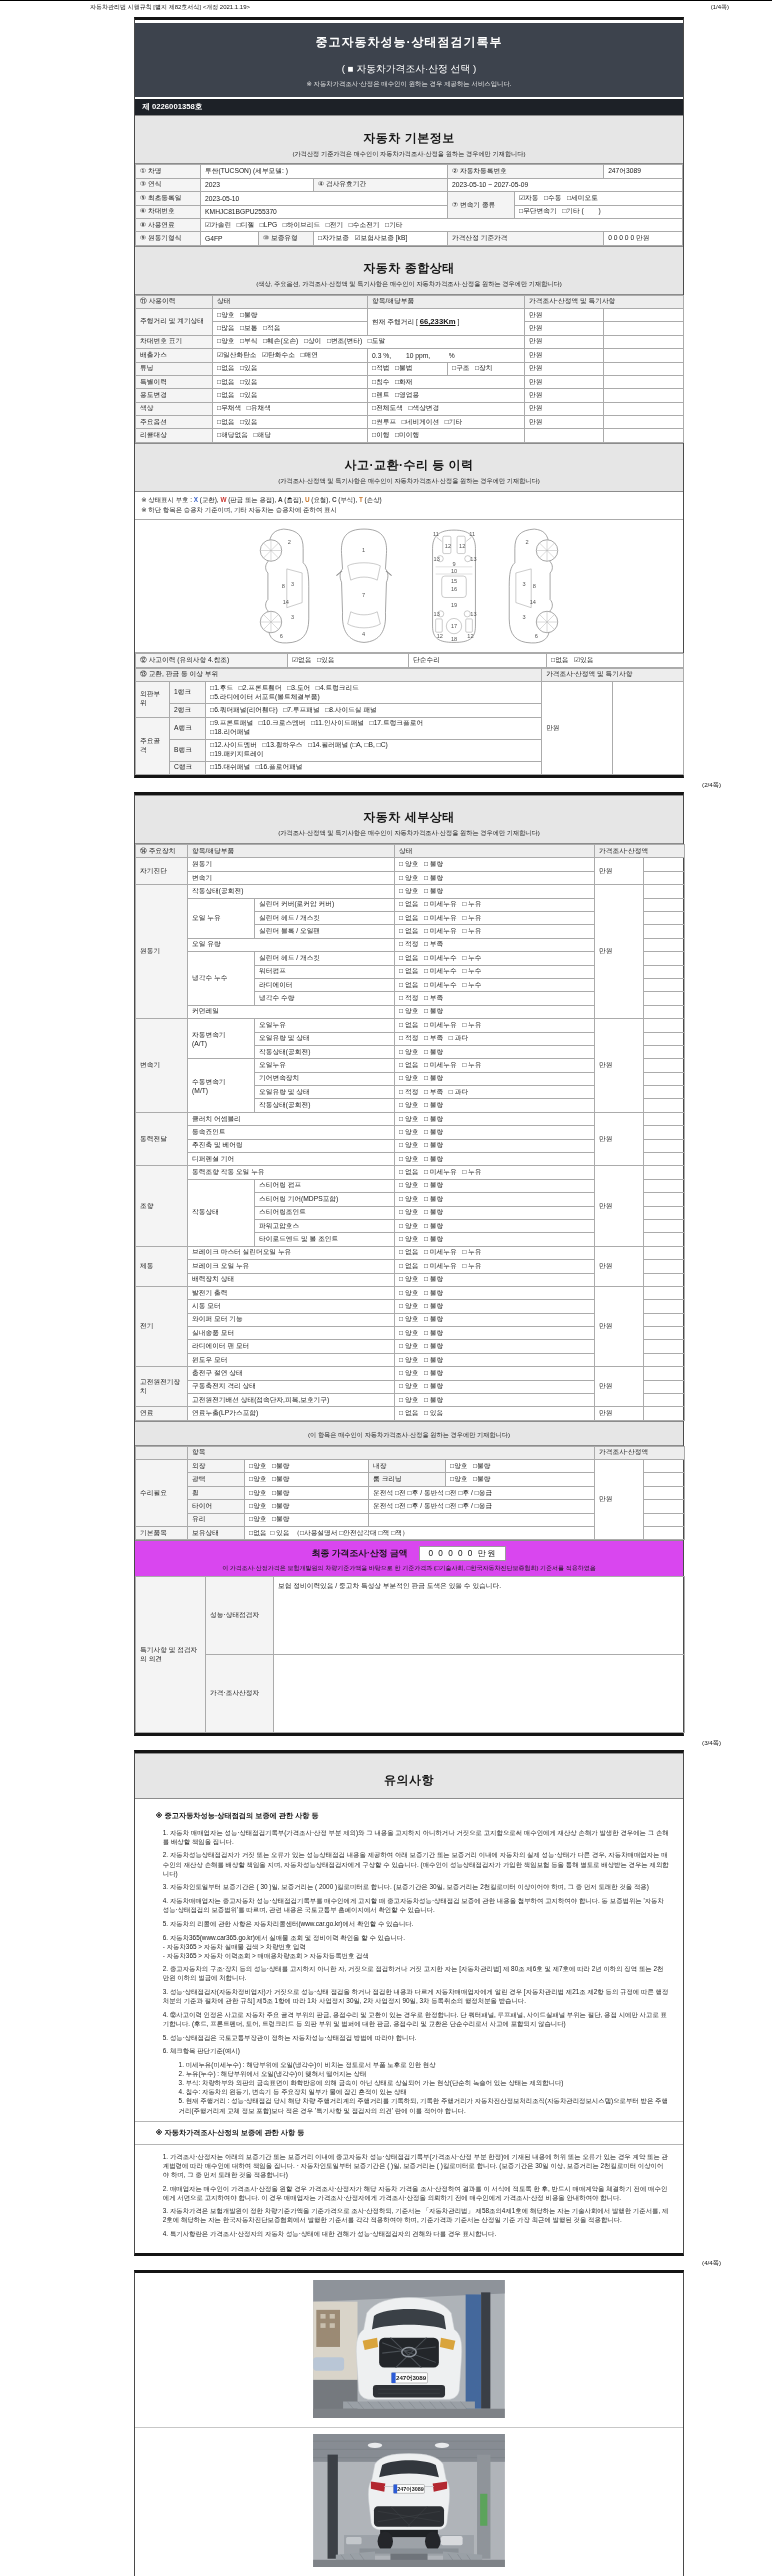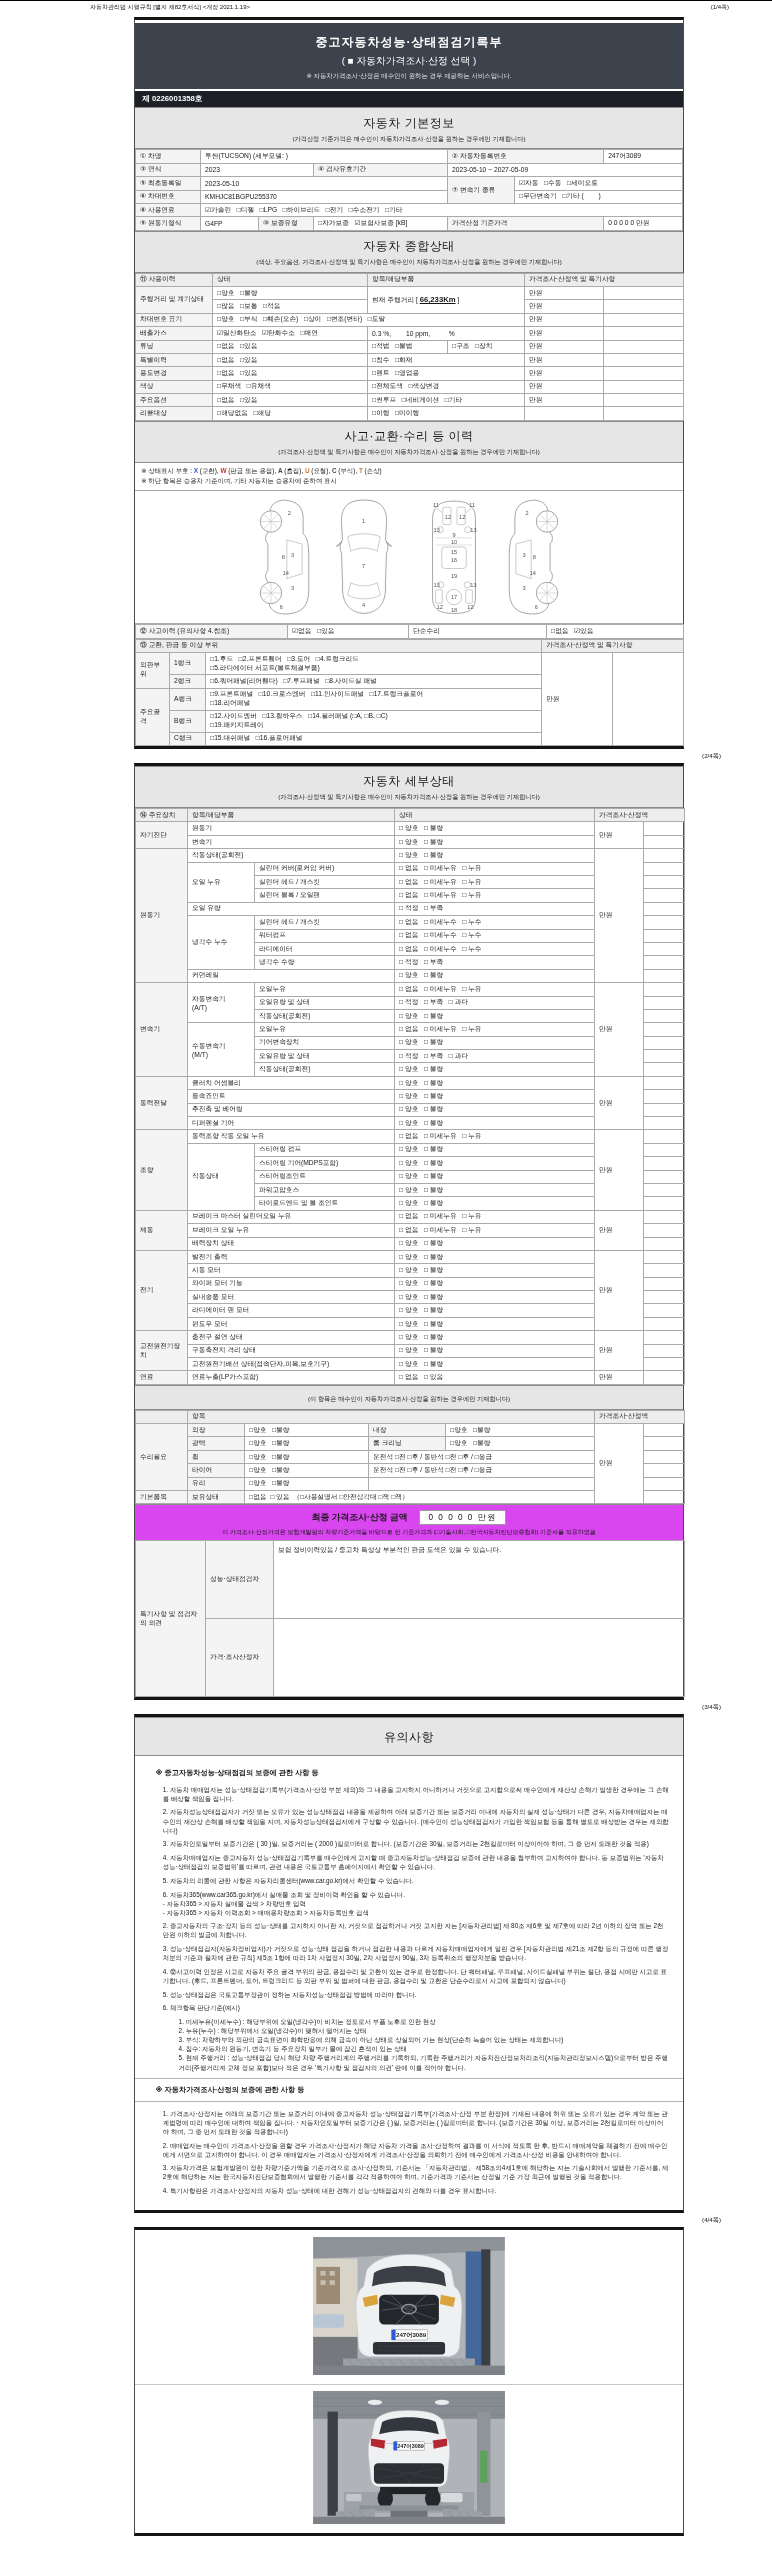--- a/index.html
+++ b/index.html
@@ -7,27 +7,27 @@
   body { font-family:"Liberation Sans","DejaVu Sans",sans-serif; color:#161616; overflow:hidden; position:relative; }
   .topline { position:absolute; top:0; left:0; width:773px; height:1px; background:#000; }
   .meta { position:absolute; top:2.6px; left:90px; width:639px; display:flex; justify-content:space-between; font-size:6px; color:#111; }
   .sheet { position:absolute; top:16.5px; left:134px; width:550px; }
   .pagebox { border-left:1px solid #4a4a4a; border-right:1px solid #4a4a4a; border-top:3.6px solid #141414; border-bottom:3.6px solid #141414; background:#fff; }
   .pagemark { text-align:right; font-size:6.2px; padding:2.6px 0 2.6px 0; width:587px; }
   
   .dk { background:#3d434d; color:#fff; text-align:center; }
   .dkwhite { height:3.1px; background:#fff; }
   .dk h1 { font-size:12px; font-weight:bold; letter-spacing:1px; padding-top:11.3px; }
-  .dk .sub { font-size:9.8px; margin-top:4px; }
+  .dk .sub { font-size:9.8px; margin-top:12px; }
   .dk .note { font-size:6.4px; margin-top:4.6px; padding-bottom:7.2px; color:#e8e8e8; }
   .dkgap { height:2.6px; background:#fff; }
   .docrow { background:#1d2127; color:#fff; text-align:left; font-size:7.7px; font-weight:bold; padding:3.1px 7.2px; }
   
   .secband { background:#e6e6e6; border-top:0.5px solid #8c8c8c; border-bottom:0.5px solid #8c8c8c; text-align:center; padding:6.2px 0 4.6px 0; }
-  .secband h2 { font-size:12px; font-weight:normal; letter-spacing:0.5px; }
+  .secband h2 { font-size:12px; font-weight:bold; letter-spacing:0.5px;margin-top:7px; }
   .secband .ss { font-size:6.2px; margin-top:3.1px; color:#222; }
   
   table.t { width:100%; border-collapse:collapse; table-layout:fixed; }
   .t td, .t th { border:0.5px solid #ababab; font-size:6.7px; padding:1.5px 4.1px; height:13.4px; vertical-align:middle; white-space:pre-wrap; word-break:break-all; text-align:left; font-weight:normal; }
   .t th { background:#ededed; }
   .lab { background:#f4f4f4; }
   .w { text-align:center; }
   .ctr { text-align:center; }
   .milv { font-weight:bold; font-size:7.7px;text-decoration:underline; }
   .legend { padding:3.6px 6.2px 3.1px 6.2px; font-size:6.4px; border-bottom:0.5px solid #ababab; }

